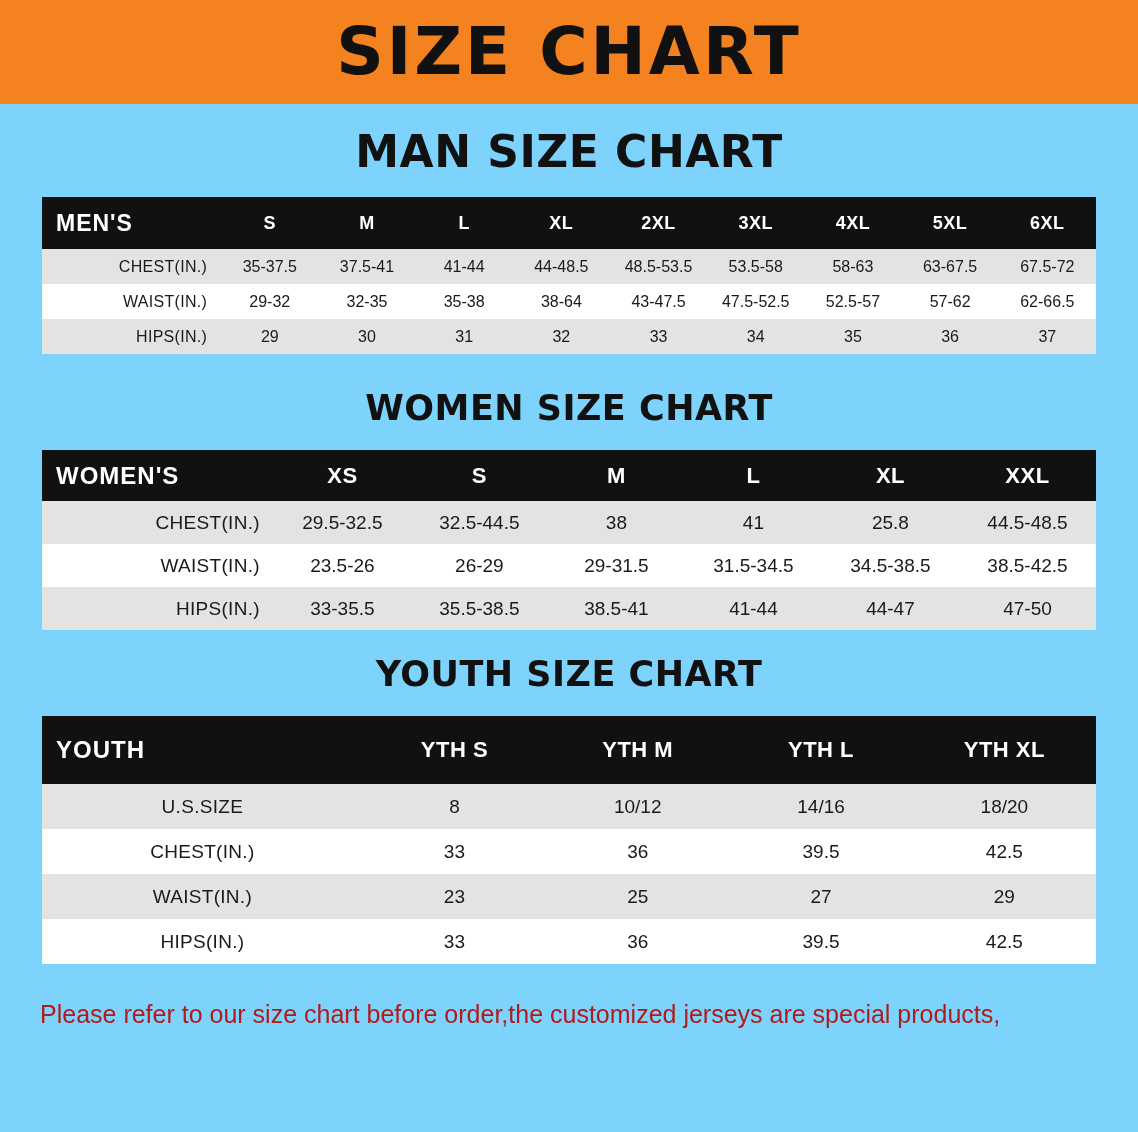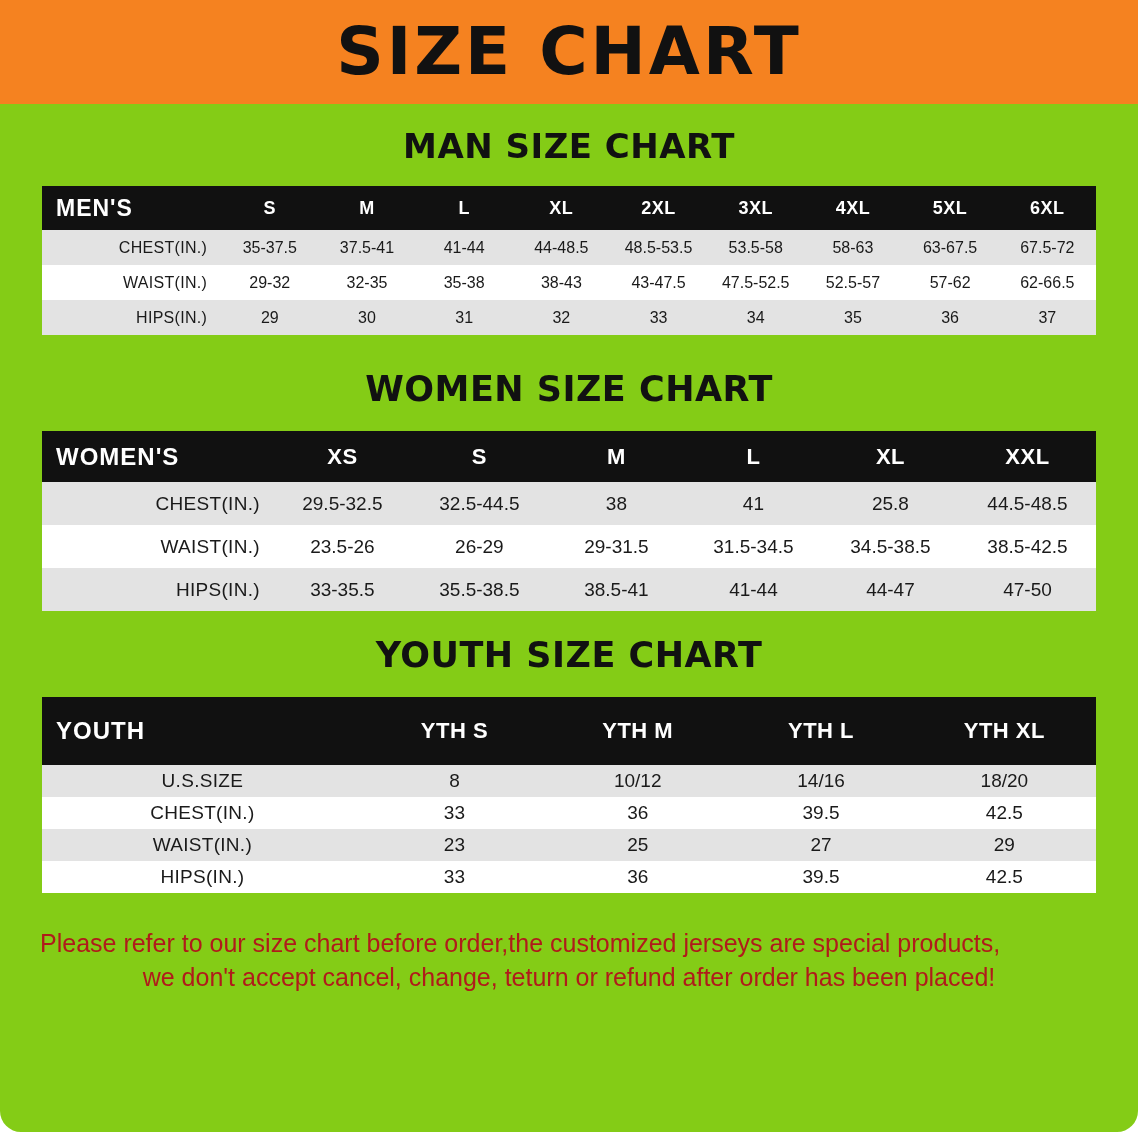--- a/index.html
+++ b/index.html
@@ -10,22 +10,21 @@
     width: 1138px;
     height: 1132px;
     background: #ffffff;
     font-family: "Liberation Sans", sans-serif;
     overflow: hidden;
   }
   .page {
     position: relative;
     width: 1138px;
     height: 1132px;
-    background: #84cc16;
-    border-radius: 21px;
+    background: #7dd3fc;
   }
 
   
   .banner {
     width: 100%;
     height: 104px;
     background: #f58220;
     display: flex;
     align-items: center;
     justify-content: center;
@@ -40,21 +39,21 @@
     line-height: 1;
     margin: 0;
     padding: 0;
   }
 
   
   .section-title {
     text-align: center;
     font-family: "DejaVu Sans", sans-serif;
     font-weight: bold;
-    font-size: 34px;
+    font-size: 44px;
     letter-spacing: 0.5px;
     color: #111111;
   }
   .title-man    { margin: 22px 0 20px 0; }
   .title-women  { margin: 34px 0 22px 0; font-size: 35px; }
   .title-youth  { margin: 24px 0 22px 0; font-size: 35px; }
 
   
   .table-wrap {
     padding: 0 42px;
@@ -72,21 +71,21 @@
     padding: 0;
     white-space: nowrap;
   }
   
   table.size thead tr {
     background: #111111;
   }
   table.size thead th {
     color: #ffffff;
     font-weight: bold;
-    height: 44px;
+    height: 52px;
     font-size: 19px;
     letter-spacing: 0.5px;
   }
   table.size thead th.rowlabel {
     text-align: left;
     padding-left: 14px;
     font-size: 22px;
     letter-spacing: 1px;
   }
   
@@ -112,21 +111,21 @@
 
   
   #women-table thead th { font-size: 22px; height: 51px; }
   #women-table thead th.rowlabel { font-size: 24px; }
   #women-table tbody td { font-size: 19px; height: 43px; }
   #women-table tbody td.rowlabel { font-size: 19px; }
 
   
   #youth-table thead th { font-size: 22px; height: 68px; }
   #youth-table thead th.rowlabel { font-size: 24px; }
-  #youth-table tbody td { font-size: 19px; height: 32px; }
+  #youth-table tbody td { font-size: 19px; height: 45px; }
   #youth-table tbody td.rowlabel { font-size: 19px; text-align: center; padding-right: 0; }
 
   
   .note {
     margin: 34px 40px 0 40px;
     color: #b01b1b;
     font-family: "Liberation Sans", sans-serif;
     font-size: 25px;
     line-height: 1.35;
     text-align: left;
@@ -183,21 +182,21 @@
           <td>53.5-58</td>
           <td>58-63</td>
           <td>63-67.5</td>
           <td>67.5-72</td>
         </tr>
         <tr class="plain">
           <td class="rowlabel">WAIST(IN.)</td>
           <td>29-32</td>
           <td>32-35</td>
           <td>35-38</td>
-          <td>38-43</td>
+          <td>38-64</td>
           <td>43-47.5</td>
           <td>47.5-52.5</td>
           <td>52.5-57</td>
           <td>57-62</td>
           <td>62-66.5</td>
         </tr>
         <tr class="alt">
           <td class="rowlabel">HIPS(IN.)</td>
           <td>29</td>
           <td>30</td>
@@ -315,16 +314,15 @@
           <td>36</td>
           <td>39.5</td>
           <td>42.5</td>
         </tr>
       </tbody>
     </table>
   </div>
 
   <div class="note">
     <span class="line line1">Please refer to our size chart before order,the customized jerseys are special products,</span>
-    <span class="line line2">we don't accept cancel, change, teturn or refund after order has been placed!</span>
   </div>
 
 </div>
 
 </body></html>

